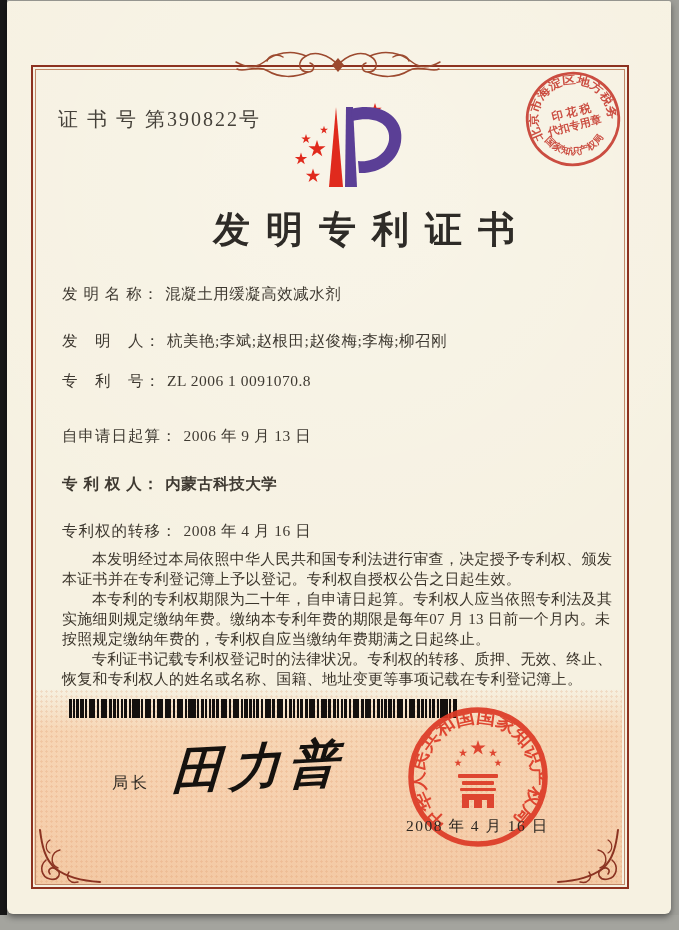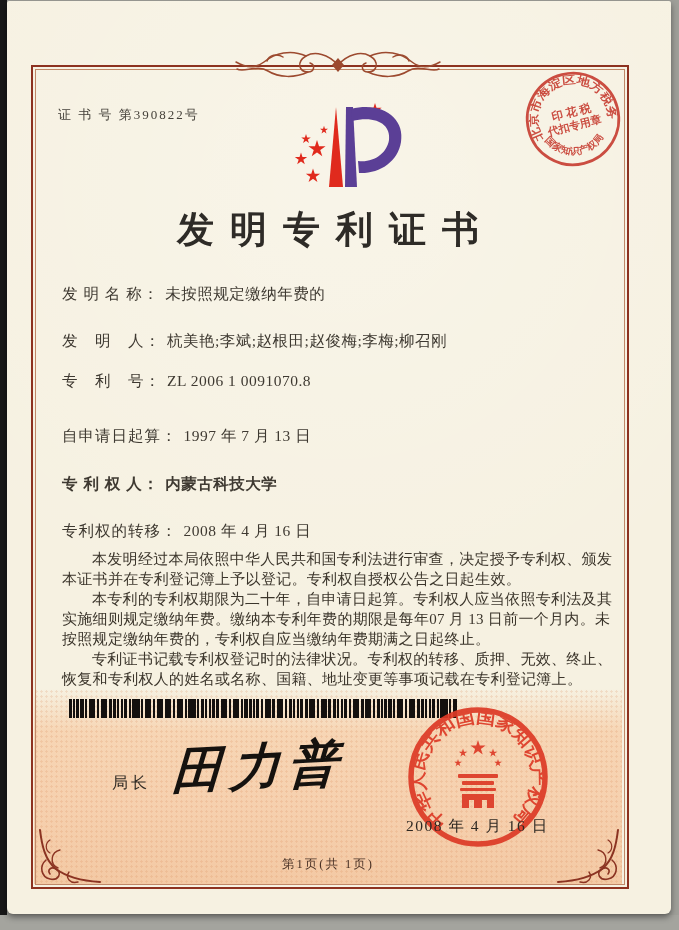--- a/index.html
+++ b/index.html
@@ -37,29 +37,29 @@
     background-size:5px 5px,100% 100%;
   }
 
   .ornament-top{position:absolute;left:224px;top:44px;width:214px;height:40px;z-index:3;}
   .corner-flourish{position:absolute;width:66px;height:56px;z-index:3;}
   .corner-left{left:29px;top:827px;}
   .corner-right{left:549px;top:827px;transform:scaleX(-1);}
 
   .cert-number{
     position:absolute;left:51px;top:105px;z-index:4;
-    font-size:13px;color:#45413a;letter-spacing:2px;
+    font-size:20px;color:#45413a;letter-spacing:2px;
   }
 
   .logo{position:absolute;left:272px;top:96px;width:152px;height:100px;z-index:4;}
 
   .title{
     position:absolute;left:24px;top:204px;width:594px;z-index:4;
     text-align:center;font-size:37px;font-weight:700;color:#2e2b27;
-    letter-spacing:16px;text-indent:16px;
+    letter-spacing:16px;text-indent:16px;padding-left:36px;
   }
 
   .fields{position:absolute;left:55px;top:283px;width:540px;z-index:4;}
   .field-row{position:absolute;left:0;font-size:15.5px;color:#3e3931;white-space:nowrap;}
   .field-row .lbl{letter-spacing:1px;}
   .field-row .val{margin-left:6px;letter-spacing:.5px;}
   .fr0{top:0;} .fr1{top:47px;} .fr2{top:87px;} .fr3{top:142px;} .fr4{top:190px;font-weight:bold;} .fr5{top:237px;}
 
   .body-text{
     position:absolute;left:55px;top:548px;width:560px;z-index:4;
@@ -162,30 +162,30 @@
     <g fill="#5b3f96">
       <path d="M67,10 L66,90 L78,90 L74,10 Z"></path>
       <path d="M72,12 C104,4 126,22 122,45 C119,65 100,77 80,76 L79,64 C95,66 108,56 110,43 C112,28 98,18 73,24 Z"></path>
     </g>
   </svg>
 
   <div class="title">发明专利证书</div>
 
   <div class="fields">
     <div class="field-row fr0">
-      <span class="lbl">发 明 名 称：</span><span class="val">未按照规定缴纳年费的</span>
+      <span class="lbl">发 明 名 称：</span><span class="val">混凝土用缓凝高效减水剂</span>
     </div>
     <div class="field-row fr1">
       <span class="lbl">发　明　人：</span><span class="val">杭美艳;李斌;赵根田;赵俊梅;李梅;柳召刚</span>
     </div>
     <div class="field-row fr2">
       <span class="lbl">专　利　号：</span><span class="val">ZL 2006 1 0091070.8</span>
     </div>
     <div class="field-row fr3">
-      <span class="lbl">自申请日起算：</span><span class="val">1997 年 7 月 13 日</span>
+      <span class="lbl">自申请日起算：</span><span class="val">2006 年 9 月 13 日</span>
     </div>
     <div class="field-row fr4">
       <span class="lbl">专 利 权 人：</span><span class="val">内蒙古科技大学</span>
     </div>
     <div class="field-row fr5">
       <span class="lbl">专利权的转移：</span><span class="val">2008 年 4 月 16 日</span>
     </div>
   </div>
 
   <div class="body-text">
@@ -230,15 +230,14 @@
     <text fill="#c5372b" font-size="10.5" font-weight="bold" font-family="Liberation Serif, serif">
       <textPath href="#stampTop" startOffset="0" textLength="140" lengthAdjust="spacingAndGlyphs">北京市海淀区地方税务局</textPath>
     </text>
     <text fill="#c5372b" font-size="9" font-weight="bold" font-family="Liberation Serif, serif">
       <textPath href="#stampBottom" startOffset="2" textLength="66" lengthAdjust="spacingAndGlyphs">国家知识产权局</textPath>
     </text>
     <text x="50" y="47" text-anchor="middle" fill="#c5372b" font-size="11" font-weight="bold" font-family="Liberation Serif, serif">印 花 税</text>
     <text x="50" y="60" text-anchor="middle" fill="#c5372b" font-size="10.5" font-weight="bold" font-family="Liberation Serif, serif">代扣专用章</text>
   </svg>
 
-  <div class="page-footer">第1页(共 1页)</div>
 
 </div>
 
 </body></html>

